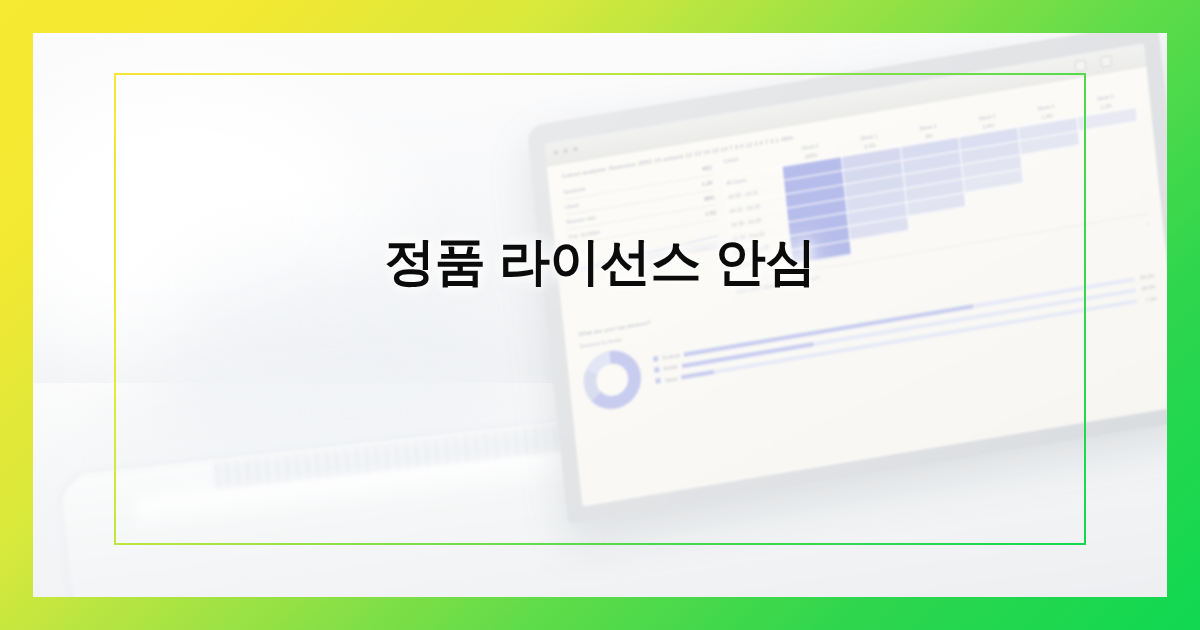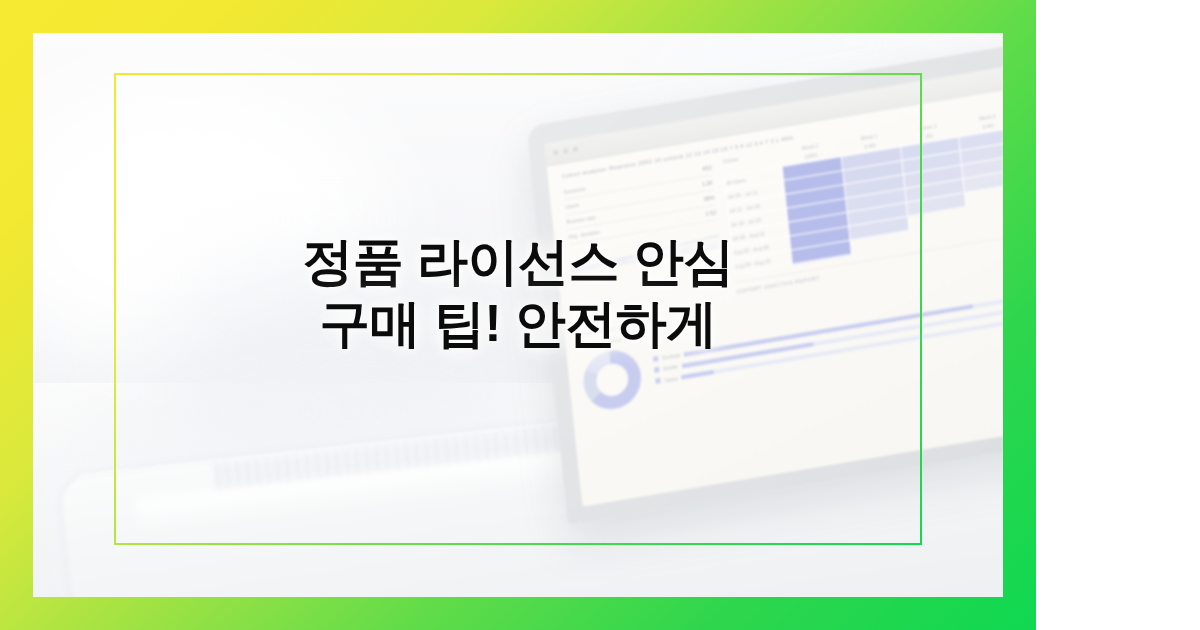--- a/index.html
+++ b/index.html
@@ -7,21 +7,21 @@
     padding: 0;
     background: #ffffff;
   }
   body {
     font-family: "Liberation Sans", "DejaVu Sans", sans-serif;
   }
 
   
   #canvas {
     position: relative;
-    width: 1036px;
+    width: 1200px;
     height: 630px;
     overflow: hidden;
     background: #ffffff;
   }
 
   
   .outer-frame {
     position: absolute;
     inset: 0;
     background: linear-gradient(135deg,
@@ -588,19 +588,18 @@
               </div>
 
             </div>
           </div>
         </div>
       </div>
     </div>
 
     <div class="headline">
       <span class="ln">정품 라이선스 안심</span>
-      <span class="ln">구매 팁! 안전하게</span>
     </div>
 
     <div class="hairline"></div>
 
   </div>
 </div>
 
 </body></html>

